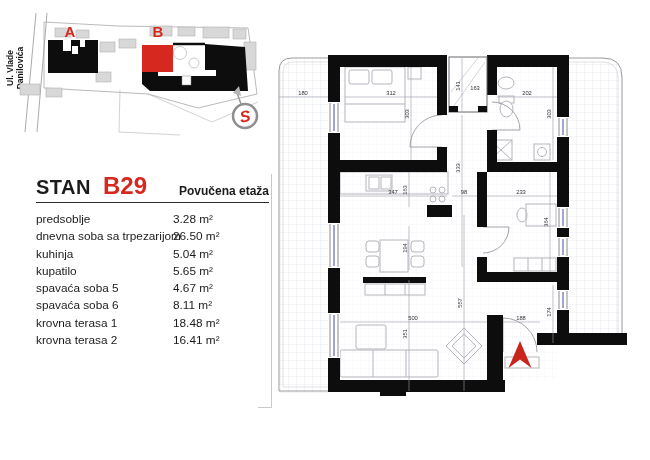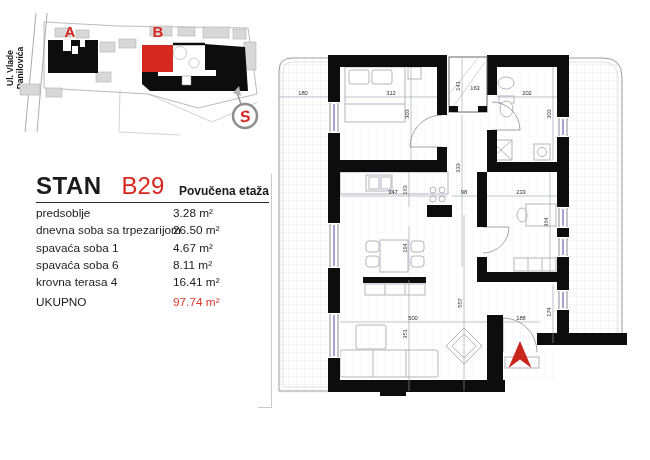--- a/index.html
+++ b/index.html
@@ -2,25 +2,25 @@
 <html><head>
 <meta charset="utf-8">
 <style>
   html,body{margin:0;padding:0;background:#fff;}
   #screen{position:relative;width:650px;height:460px;background:#fff;overflow:hidden;
           font-family:"Liberation Sans",sans-serif;}
   svg{position:absolute;}
   
   .panel{position:absolute;left:36px;top:172px;width:233px;}
   .title-row{position:relative;height:27px;white-space:nowrap;}
-  .stan{font-size:24px;font-weight:bold;color:#1b1b1b;letter-spacing:.5px;}
-  .num{font-size:24px;font-weight:normal;color:#d7281f;margin-left:20px;}
+  .stan{font-size:20px;font-weight:bold;color:#1b1b1b;letter-spacing:.5px;}
+  .num{font-size:24px;font-weight:bold;color:#d7281f;margin-left:12px;}
   .etaza{position:absolute;right:0;bottom:1px;font-size:12px;font-weight:bold;color:#1b1b1b;padding-left:20px;}
   .rule{border-bottom:1.7px solid #2a2a2a;margin-top:3px;}
-  .rows{margin-top:3px;}
+  .rows{margin-top:9px;}
   .row{position:relative;height:17.3px;font-size:11.8px;color:#1b1b1b;white-space:nowrap;}
   .row .val{position:absolute;left:137px;}
   .row.total{margin-top:3px;}
   .row.total .val{color:#de3a2e;}
   .vline{position:absolute;left:271px;top:174px;width:1px;height:233px;background:#c9c9c9;}
   .htick{position:absolute;left:258px;top:407px;width:14px;height:1px;background:#c9c9c9;}
   
   text{font-family:"Liberation Sans",sans-serif;}
   .dim{font-size:5.8px;fill:#33333a;}
   .maplabel{font-size:15px;font-weight:bold;fill:#d7281f;}
@@ -89,24 +89,26 @@
 
   <div class="panel">
     <div class="title-row">
       <span class="stan">STAN</span><span class="num">B29</span>
       <span class="etaza">Povučena etaža</span>
     </div>
     <div class="rule"></div>
     <div class="rows">
       <div class="row"><span>predsoblje</span><span class="val">3.28 m²</span></div>
       <div class="row"><span>dnevna soba sa trpezarijom</span><span class="val">26.50 m²</span></div>
-      <div class="row"><span>spavaća soba 1</span><span class="val">4.67 m²</span></div>
+      <div class="row"><span>kuhinja</span><span class="val">5.04 m²</span></div>
+      <div class="row"><span>kupatilo</span><span class="val">5.65 m²</span></div>
+      <div class="row"><span>spavaća soba 5</span><span class="val">4.67 m²</span></div>
       <div class="row"><span>spavaća soba 6</span><span class="val">8.11 m²</span></div>
-      <div class="row"><span>krovna terasa 4</span><span class="val">16.41 m²</span></div>
-      <div class="row total"><span>UKUPNO</span><span class="val">97.74 m²</span></div>
+      <div class="row"><span>krovna terasa 1</span><span class="val">18.48 m²</span></div>
+      <div class="row"><span>krovna terasa 2</span><span class="val">16.41 m²</span></div>
     </div>
   </div>
   <div class="vline"></div>
   <div class="htick"></div>
 
   <svg style="left:255px;top:30px" width="395" height="400" viewBox="255 30 395 400">
     <defs>
       <pattern id="tgrid" width="8" height="8" patternUnits="userSpaceOnUse">
         <path d="M8 0H0V8" fill="none" stroke="#dbe1ee" stroke-width="0.7"></path>
       </pattern>

